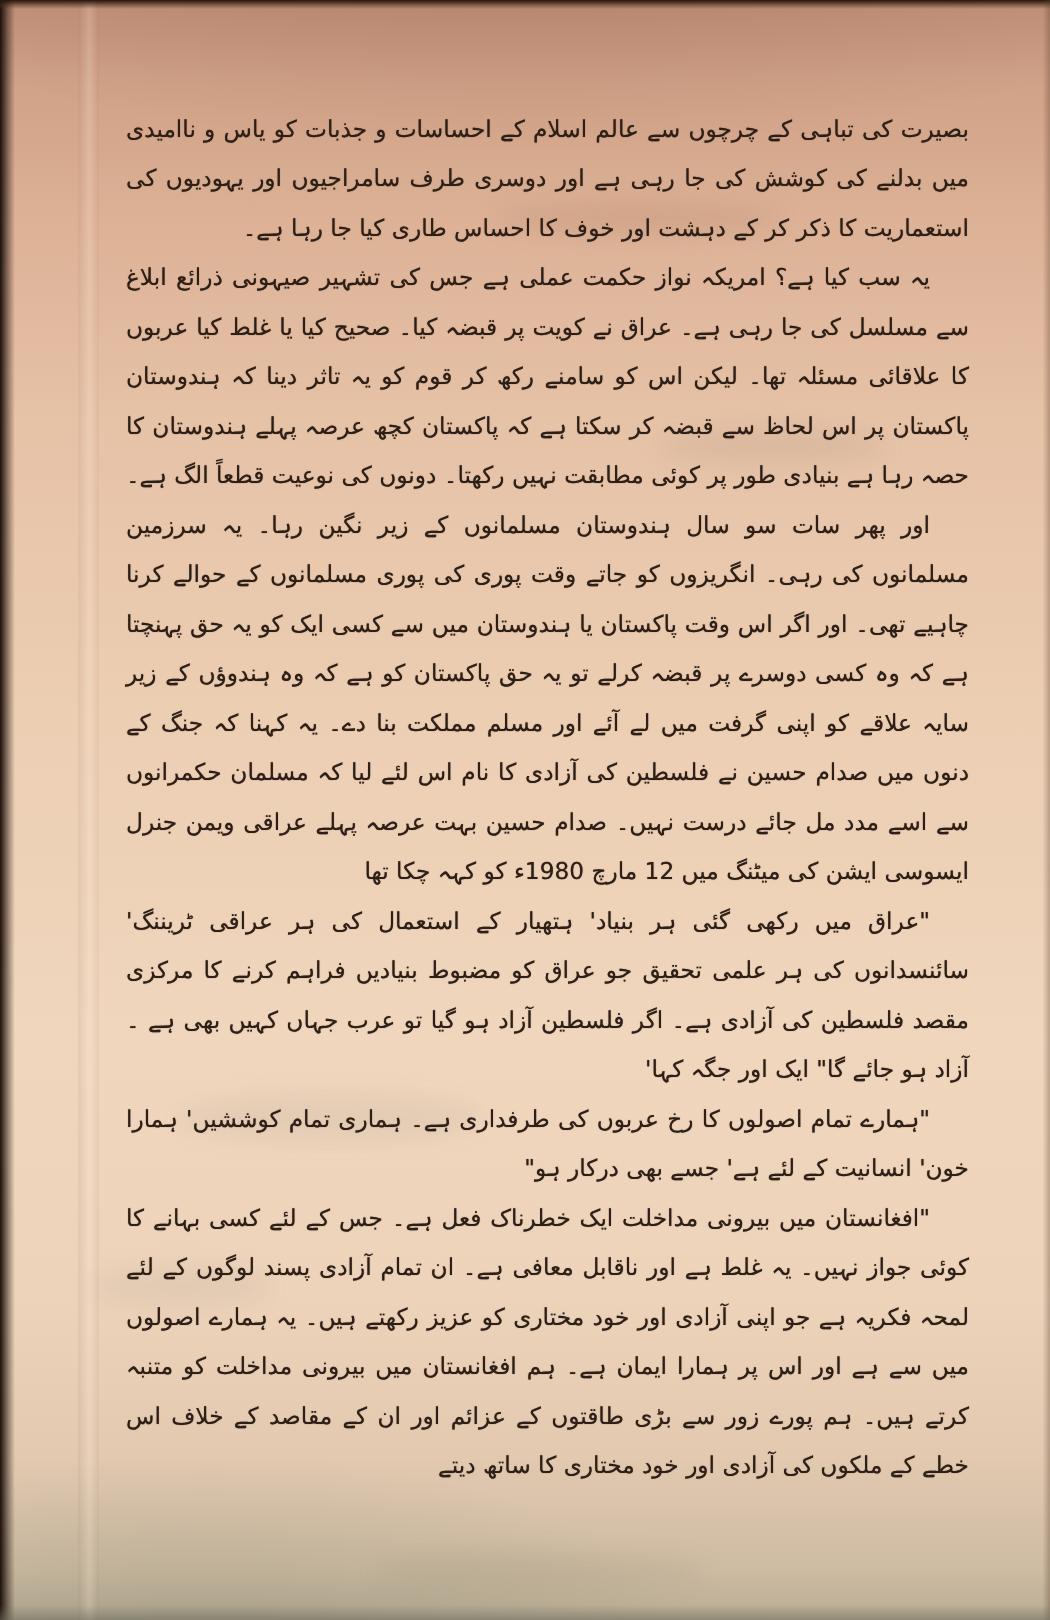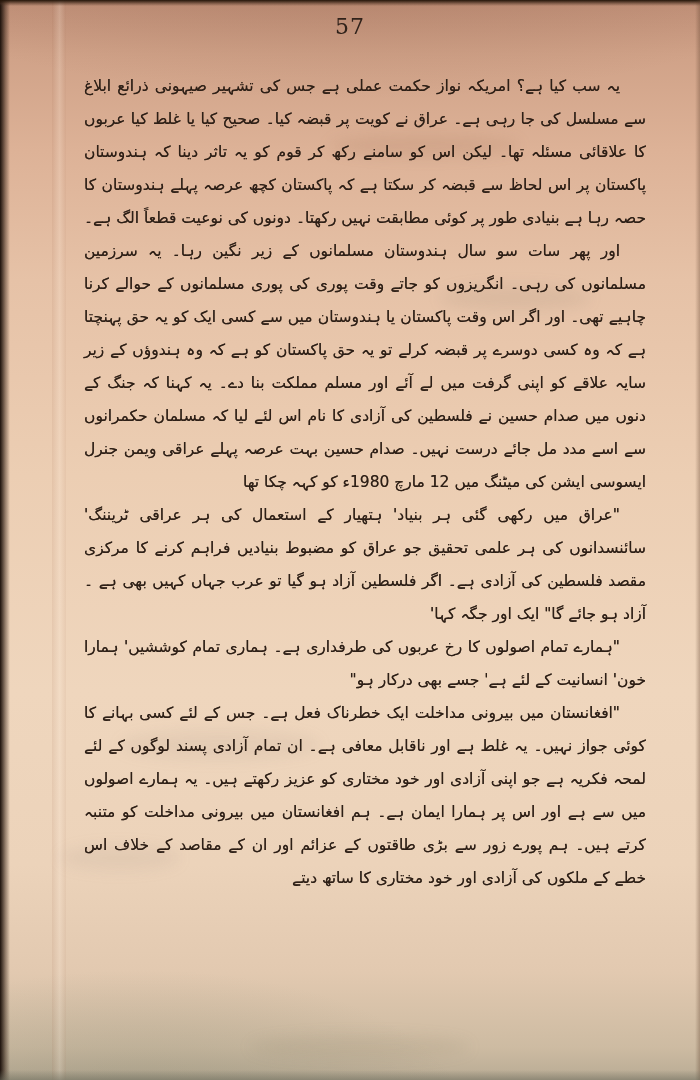--- a/index.html
+++ b/index.html
@@ -104,23 +104,23 @@
 <div class="page">
 
   <div class="crease"></div>
 
   <div class="smudge s1"></div>
   <div class="smudge s2"></div>
   <div class="smudge s3"></div>
   <div class="smudge s4"></div>
   <div class="smudge s5"></div>
 
-  <div class="page-number">57</div>
 
   <div class="text-block">
+    <p class="para noindent">بصیرت کی تباہی کے چرچوں سے عالم اسلام کے احساسات و جذبات کو یاس و ناامیدی میں بدلنے کی کوشش کی جا رہی ہے اور دوسری طرف سامراجیوں اور یہودیوں کی استعماریت کا ذکر کر کے دہشت اور خوف کا احساس طاری کیا جا رہا ہے۔</p>
     <p class="para">یہ سب کیا ہے؟ امریکہ نواز حکمت عملی ہے جس کی تشہیر صیہونی ذرائع ابلاغ سے مسلسل کی جا رہی ہے۔ عراق نے کویت پر قبضہ کیا۔ صحیح کیا یا غلط کیا عربوں کا علاقائی مسئلہ تھا۔ لیکن اس کو سامنے رکھ کر قوم کو یہ تاثر دینا کہ ہندوستان پاکستان پر اس لحاظ سے قبضہ کر سکتا ہے کہ پاکستان کچھ عرصہ پہلے ہندوستان کا حصہ رہا ہے بنیادی طور پر کوئی مطابقت نہیں رکھتا۔ دونوں کی نوعیت قطعاً الگ ہے۔</p>
     <p class="para">اور پھر سات سو سال ہندوستان مسلمانوں کے زیر نگین رہا۔ یہ سرزمین مسلمانوں کی رہی۔ انگریزوں کو جاتے وقت پوری کی پوری مسلمانوں کے حوالے کرنا چاہیے تھی۔ اور اگر اس وقت پاکستان یا ہندوستان میں سے کسی ایک کو یہ حق پہنچتا ہے کہ وہ کسی دوسرے پر قبضہ کرلے تو یہ حق پاکستان کو ہے کہ وہ ہندوؤں کے زیر سایہ علاقے کو اپنی گرفت میں لے آئے اور مسلم مملکت بنا دے۔ یہ کہنا کہ جنگ کے دنوں میں صدام حسین نے فلسطین کی آزادی کا نام اس لئے لیا کہ مسلمان حکمرانوں سے اسے مدد مل جائے درست نہیں۔ صدام حسین بہت عرصہ پہلے عراقی ویمن جنرل ایسوسی ایشن کی میٹنگ میں 12 مارچ 1980ء کو کہہ چکا تھا</p>
     <p class="para">"عراق میں رکھی گئی ہر بنیاد' ہتھیار کے استعمال کی ہر عراقی ٹریننگ' سائنسدانوں کی ہر علمی تحقیق جو عراق کو مضبوط بنیادیں فراہم کرنے کا مرکزی مقصد فلسطین کی آزادی ہے۔ اگر فلسطین آزاد ہو گیا تو عرب جہاں کہیں بھی ہے ۔ آزاد ہو جائے گا" ایک اور جگہ کہا'</p>
     <p class="para">"ہمارے تمام اصولوں کا رخ عربوں کی طرفداری ہے۔ ہماری تمام کوششیں' ہمارا خون' انسانیت کے لئے ہے' جسے بھی درکار ہو"</p>
     <p class="para">"افغانستان میں بیرونی مداخلت ایک خطرناک فعل ہے۔ جس کے لئے کسی بہانے کا کوئی جواز نہیں۔ یہ غلط ہے اور ناقابل معافی ہے۔ ان تمام آزادی پسند لوگوں کے لئے لمحہ فکریہ ہے جو اپنی آزادی اور خود مختاری کو عزیز رکھتے ہیں۔ یہ ہمارے اصولوں میں سے ہے اور اس پر ہمارا ایمان ہے۔ ہم افغانستان میں بیرونی مداخلت کو متنبہ کرتے ہیں۔ ہم پورے زور سے بڑی طاقتوں کے عزائم اور ان کے مقاصد کے خلاف اس خطے کے ملکوں کی آزادی اور خود مختاری کا ساتھ دیتے</p>
   </div>
 
   <div class="edge-left"></div>
   <div class="edge-top"></div>
   <div class="edge-right"></div>

